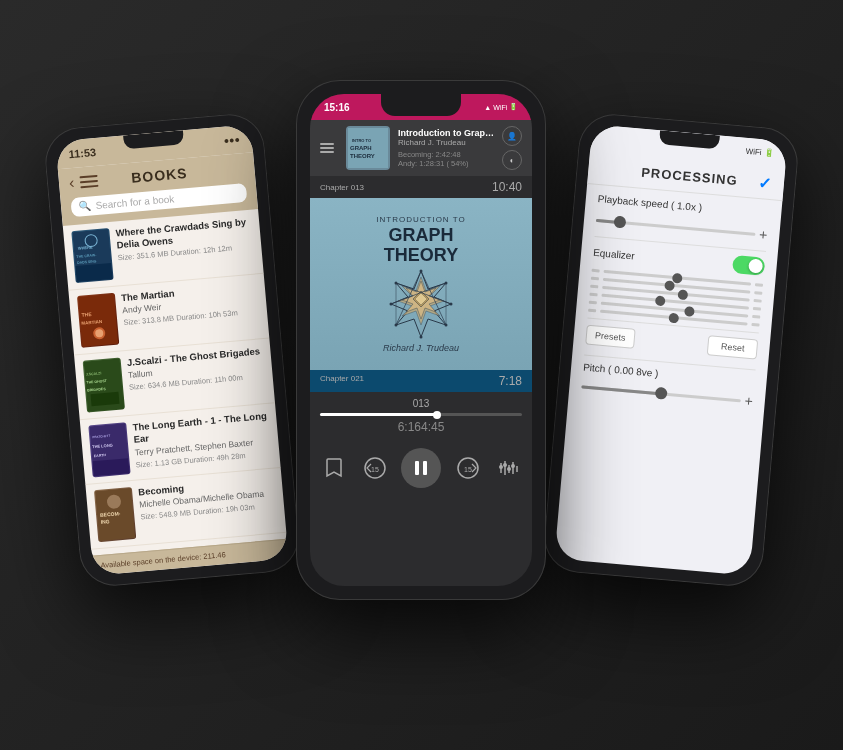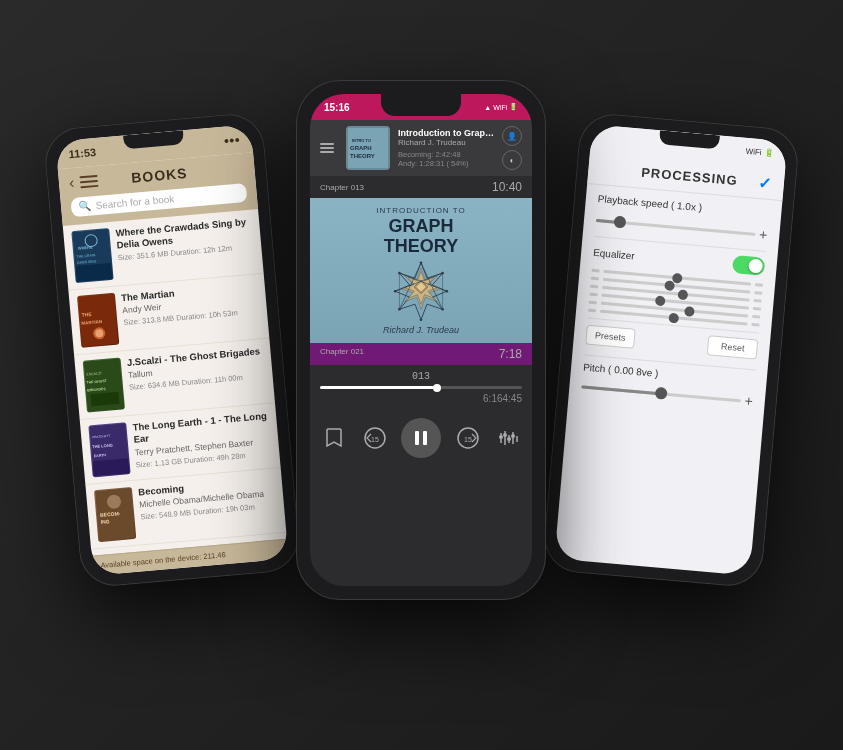--- a/index.html
+++ b/index.html
@@ -330,21 +330,21 @@
       color: #aaa;
     }
 
     .chapter-time {
       font-size: 12px;
       color: #aaa;
     }
 
     .graph-theory-cover {
       width: 100%;
-      height: 145px;
+      height: 172px;
       background: linear-gradient(180deg, #8ab4c4 0%, #7aa4b4 100%);
       display: flex;
       flex-direction: column;
       align-items: center;
       justify-content: flex-start;
       position: relative;
       flex-shrink: 0;
     }
 
     .gt-title-top {
@@ -372,40 +372,39 @@
     }
 
     .gt-author {
       font-size: 9px;
       color: #2a3a4a;
       font-style: italic;
     }
 
     
     .chapter-021-bar {
-      background: #701a75;
+      background: #0c4a6e;
       padding: 4px 10px;
       display: flex;
       justify-content: space-between;
       flex-shrink: 0;
     }
 
     
     .progress-area {
       background: #2c2c2e;
       padding: 6px 10px;
       flex-shrink: 0;
     }
 
     .chapter-number {
       text-align: center;
       font-size: 10px;
       color: #aaa;
       margin-bottom: 4px;
-      font-family: Liberation Mono, monospace;
     }
 
     .progress-bar-container {
       height: 3px;
       background: #555;
       border-radius: 2px;
       margin-bottom: 4px;
       position: relative;
     }
 
@@ -419,22 +418,22 @@
       width: 8px;
       height: 8px;
       background: #fff;
       border-radius: 50%;
       position: absolute;
       top: -2.5px;
     }
 
     .progress-times {
       display: flex;
-      justify-content: flex-end;
-      font-size: 10px;
+      justify-content: center;
+      font-size: 12px;
       color: #888;
     }
 
     
     .player-controls {
       background: #2c2c2e;
       padding: 8px 10px 10px;
       display: flex;
       align-items: center;
       justify-content: space-between;

